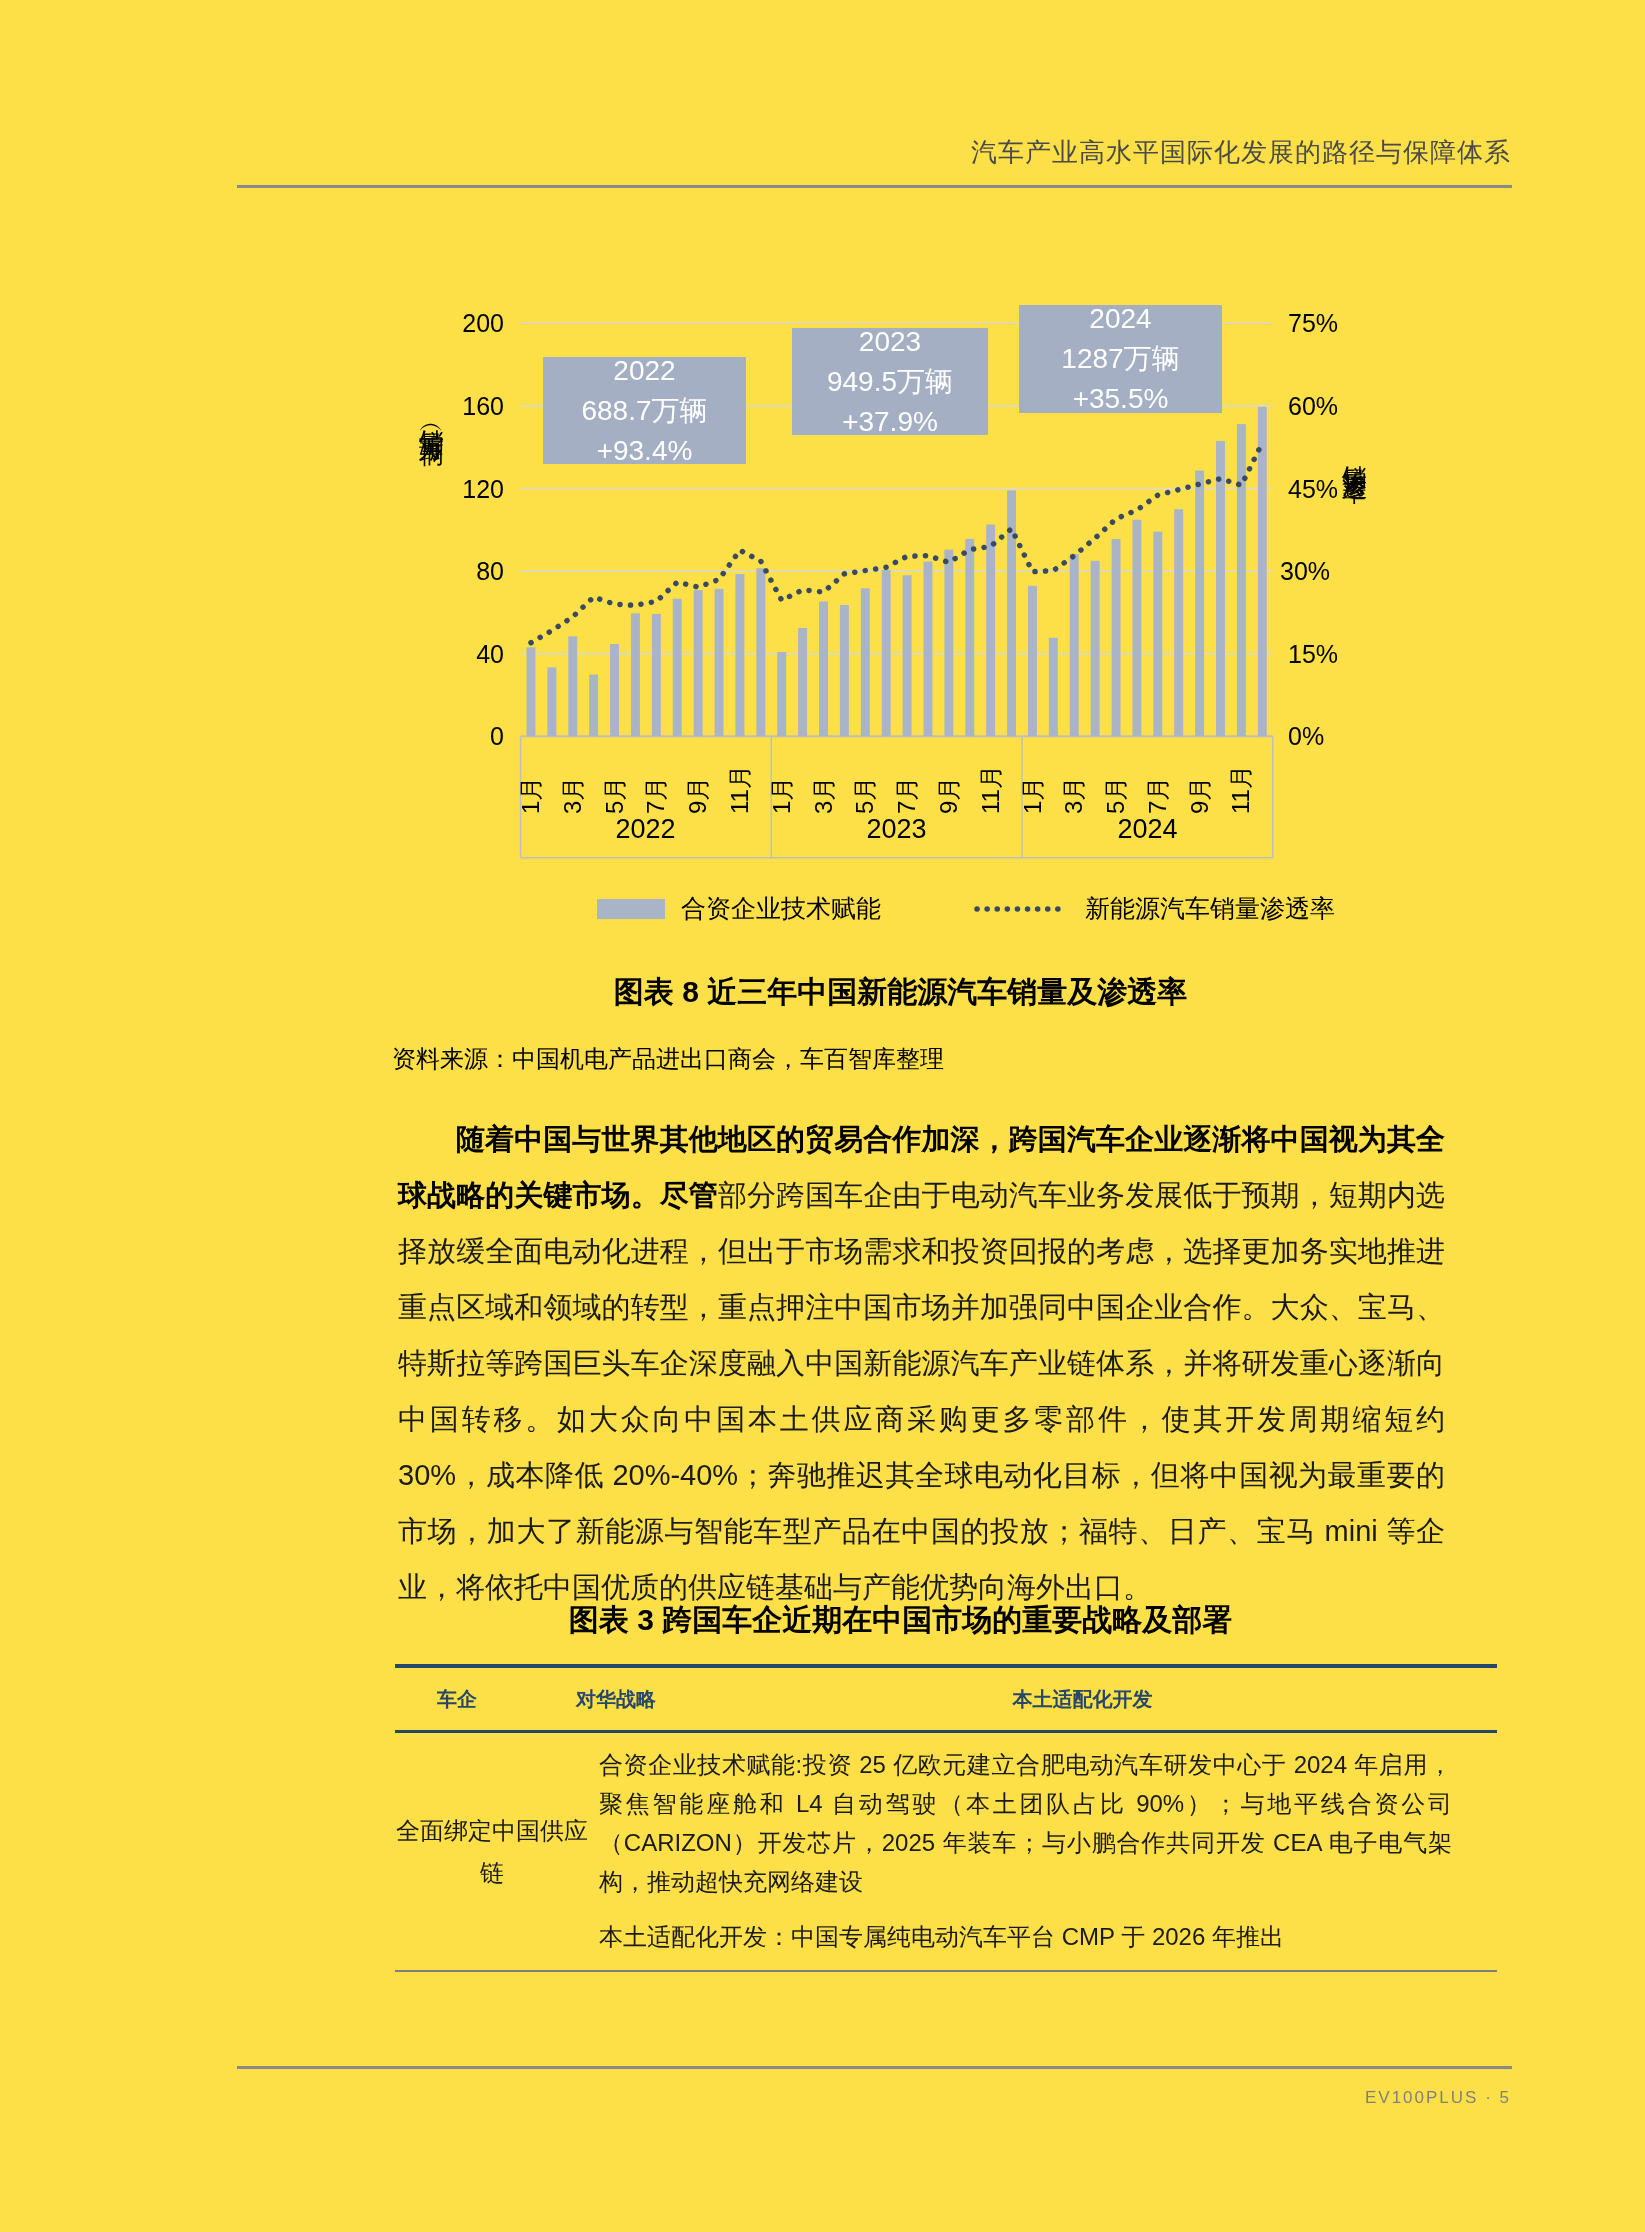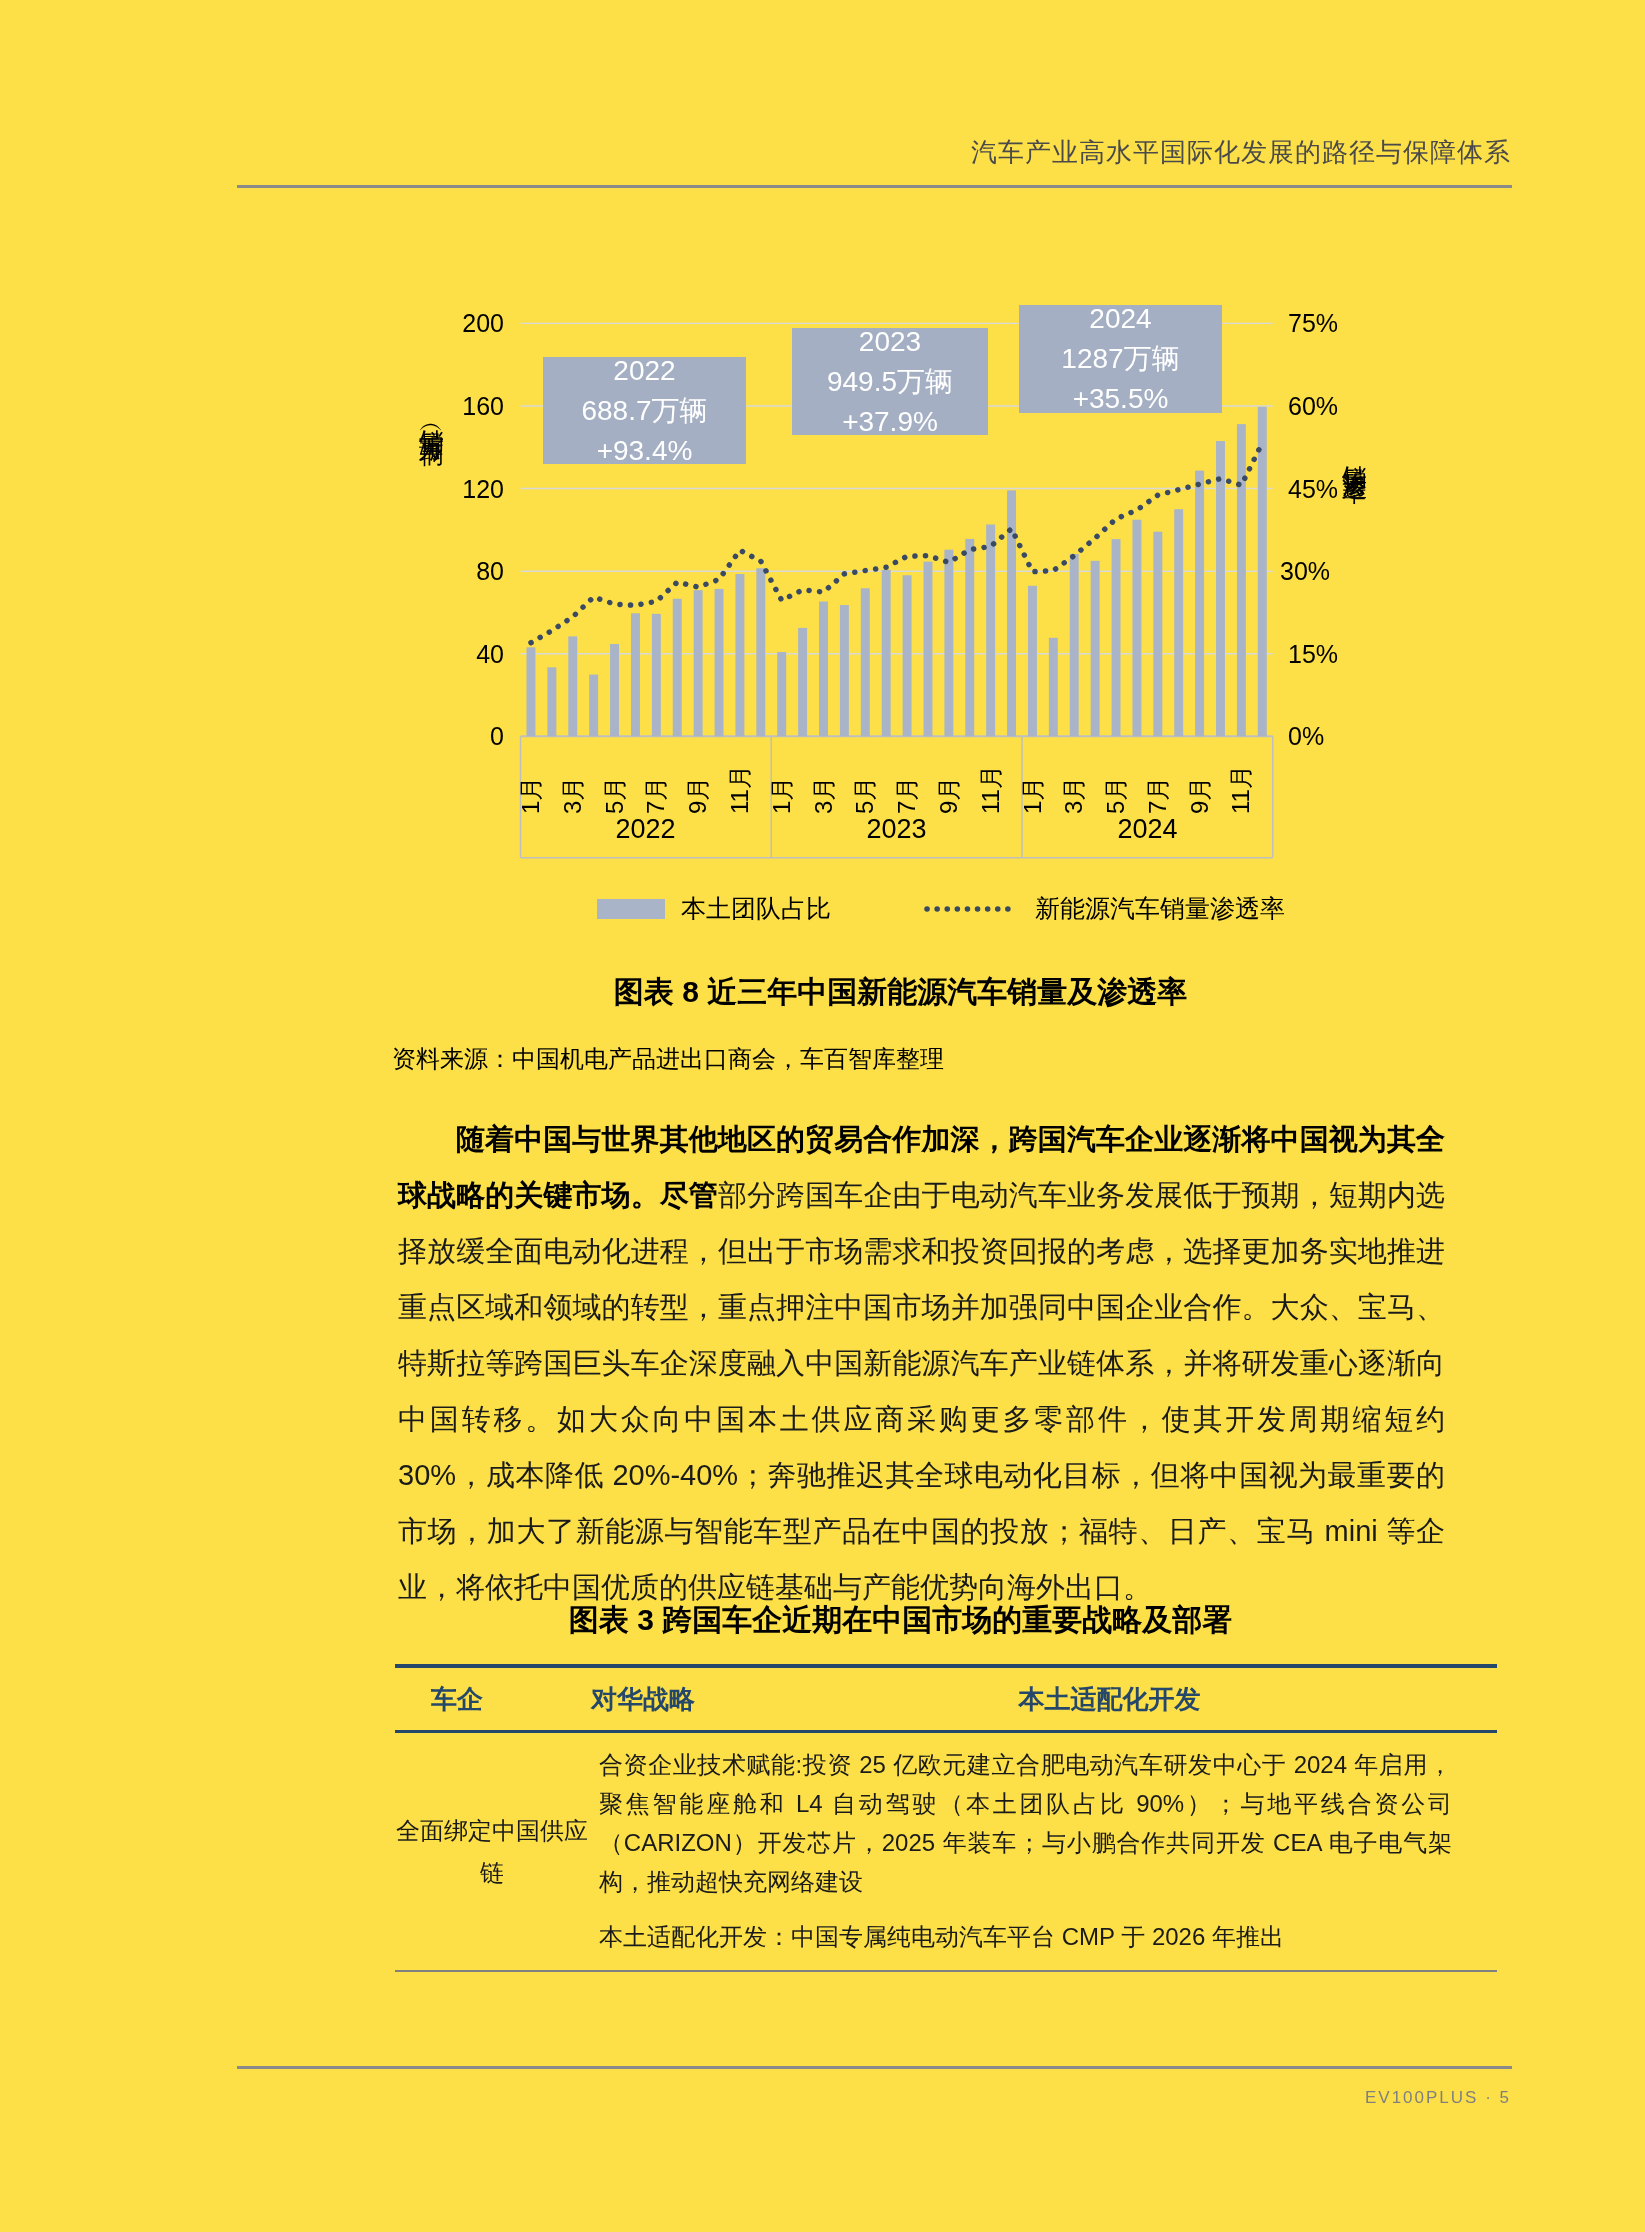--- a/index.html
+++ b/index.html
@@ -19,21 +19,21 @@
   .ann-box{color:#ffffff;text-align:center;font-size:28px;line-height:40px;
     display:flex;flex-direction:column;justify-content:center;}
   .legend{display:flex;align-items:center;gap:16px;font-size:25px;color:#000;}
   .legend .gap{width:60px;}
   .chart-title,.table-title{font-weight:bold;font-size:30px;color:#000;text-align:center;}
   .source{font-size:24px;color:#000;text-align:right;}
   .body-p{font-size:29px;line-height:56px;color:#1a1a1a;text-align:justify;
     text-indent:58px;margin:0;}
   .body-p strong{color:#000;}
   .tbl{position:absolute;}
-  .tbl-head{display:flex;align-items:center;font-weight:bold;font-size:26px;gap:27px;}
+  .tbl-head{display:flex;align-items:center;font-weight:bold;font-size:20px;}
   .tbl-row{display:flex;}
   .cell-c{display:flex;align-items:center;justify-content:center;text-align:center;}
   .actions p{margin:0 0 16px 0;text-align:justify;}
   .actions p:last-child{margin:0;}
   svg{display:block;}
 </style>
 </head>
 <body>
 
 <div class="page">
@@ -139,21 +139,21 @@
     <div>2023</div>
     <div>949.5万辆+37.9%</div>
   </div>
   <div class="abs ann-box" style="left:1019px;top:305px;width:203px;height:108px;background:#a4afc3;">
     <div>2024</div>
     <div>1287万辆+35.5%</div>
   </div>
 
   <div class="abs legend" style="left:597px;top:892px;">
     <span style="display:inline-block;width:68px;height:20px;background:#a9b4c8;"></span>
-    <span>本土团队占比</span>
+    <span>合资企业技术赋能</span>
     <span class="gap"></span>
     <svg width="96" height="8" viewBox="0 0 96 8">
       <line x1="4" y1="4" x2="92" y2="4" stroke="#3a4a63" stroke-width="5.5" stroke-linecap="round" stroke-dasharray="0.1 10"></line>
     </svg>
     <span>新能源汽车销量渗透率</span>
   </div>
 
   <div class="abs chart-title" style="left:358px;top:972px;width:1085px;">图表 8 近三年中国新能源汽车销量及渗透率</div>
   <div class="abs source" style="left:392px;top:1043px;">资料来源：中国机电产品进出口商会，车百智库整理</div>
 

